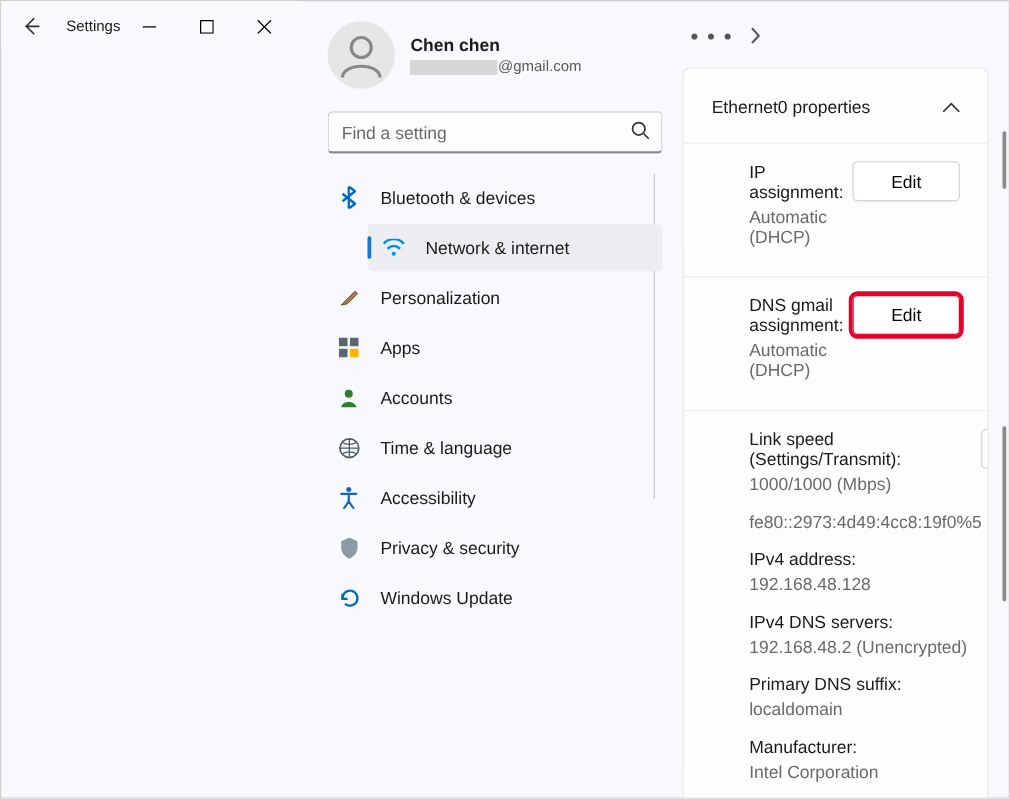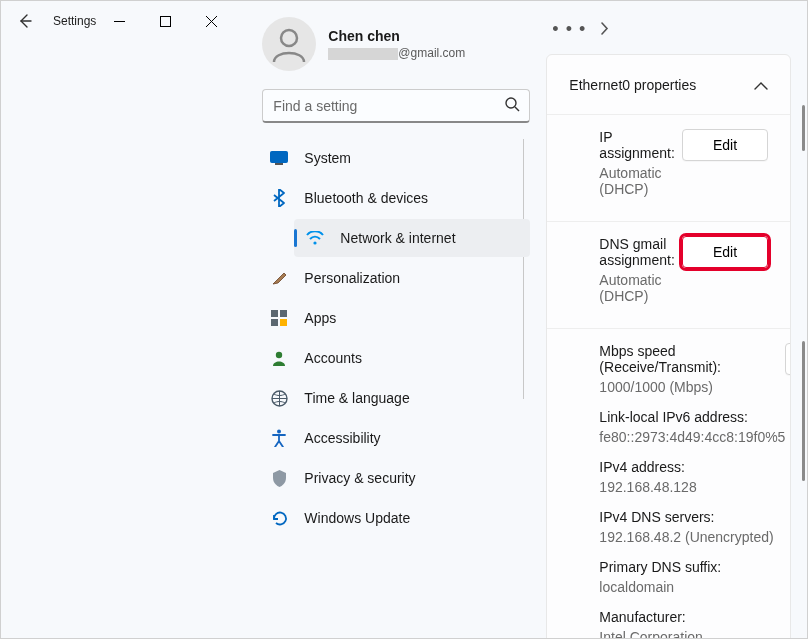--- a/index.html
+++ b/index.html
@@ -261,29 +261,20 @@
               <path d="M10 10 L14 14" stroke="#333" stroke-width="1.4"></path>
             </svg>
         </span>
       </div>
 
       <div class="nav">
         <div class="nav-divider-line"></div>
 
         <div class="nav-item">
           <span class="nav-icon">
-              <svg width="18" height="14">
-                <rect x="0.5" y="0.5" width="17" height="11" rx="1" fill="#0067c0" stroke="#0067c0"></rect>
-                <rect x="5" y="12" width="8" height="2" fill="#555"></rect>
-              </svg>
-            </span>
-          <span>System</span>
-        </div>
-        <div class="nav-item">
-          <span class="nav-icon">
               <svg width="14" height="18" viewBox="0 0 14 18">
                 <path d="M7 0 V18 M7 0 L12 4 L2 12 M7 18 L12 14 L2 6" stroke="#0067c0" stroke-width="1.8" fill="none" stroke-linejoin="round"></path>
               </svg>
             </span>
           <span>Bluetooth &amp; devices</span>
         </div>
         <div class="nav-item selected">
           <span class="nav-icon">
               <svg width="18" height="14" viewBox="0 0 18 14">
                 <path d="M1 4 C5 -1 13 -1 17 4" stroke="#0091ea" stroke-width="2" fill="none"></path>
@@ -394,25 +385,24 @@
           <div class="prop-body">
             <div class="prop-label">DNS gmail assignment:</div>
             <div class="prop-value">Automatic (DHCP)</div>
           </div>
           <button class="action-btn highlight">Edit</button>
         </div>
 
         <div class="prop-row">
           <div class="prop-body">
             <div class="prop-block">
-              <div class="prop-label">Mbps speed (Receive/Transmit):</div>
+              <div class="prop-label">Link speed (Settings/Transmit):</div>
               <div class="prop-value">1000/1000 (Mbps)</div>
             </div>
             <div class="prop-block">
-              <div class="prop-label">Link-local IPv6 address:</div>
               <div class="prop-value">fe80::2973:4d49:4cc8:19f0%5</div>
             </div>
             <div class="prop-block">
               <div class="prop-label">IPv4 address:</div>
               <div class="prop-value">192.168.48.128</div>
             </div>
             <div class="prop-block">
               <div class="prop-label">IPv4 DNS servers:</div>
               <div class="prop-value">192.168.48.2 (Unencrypted)</div>
             </div>

